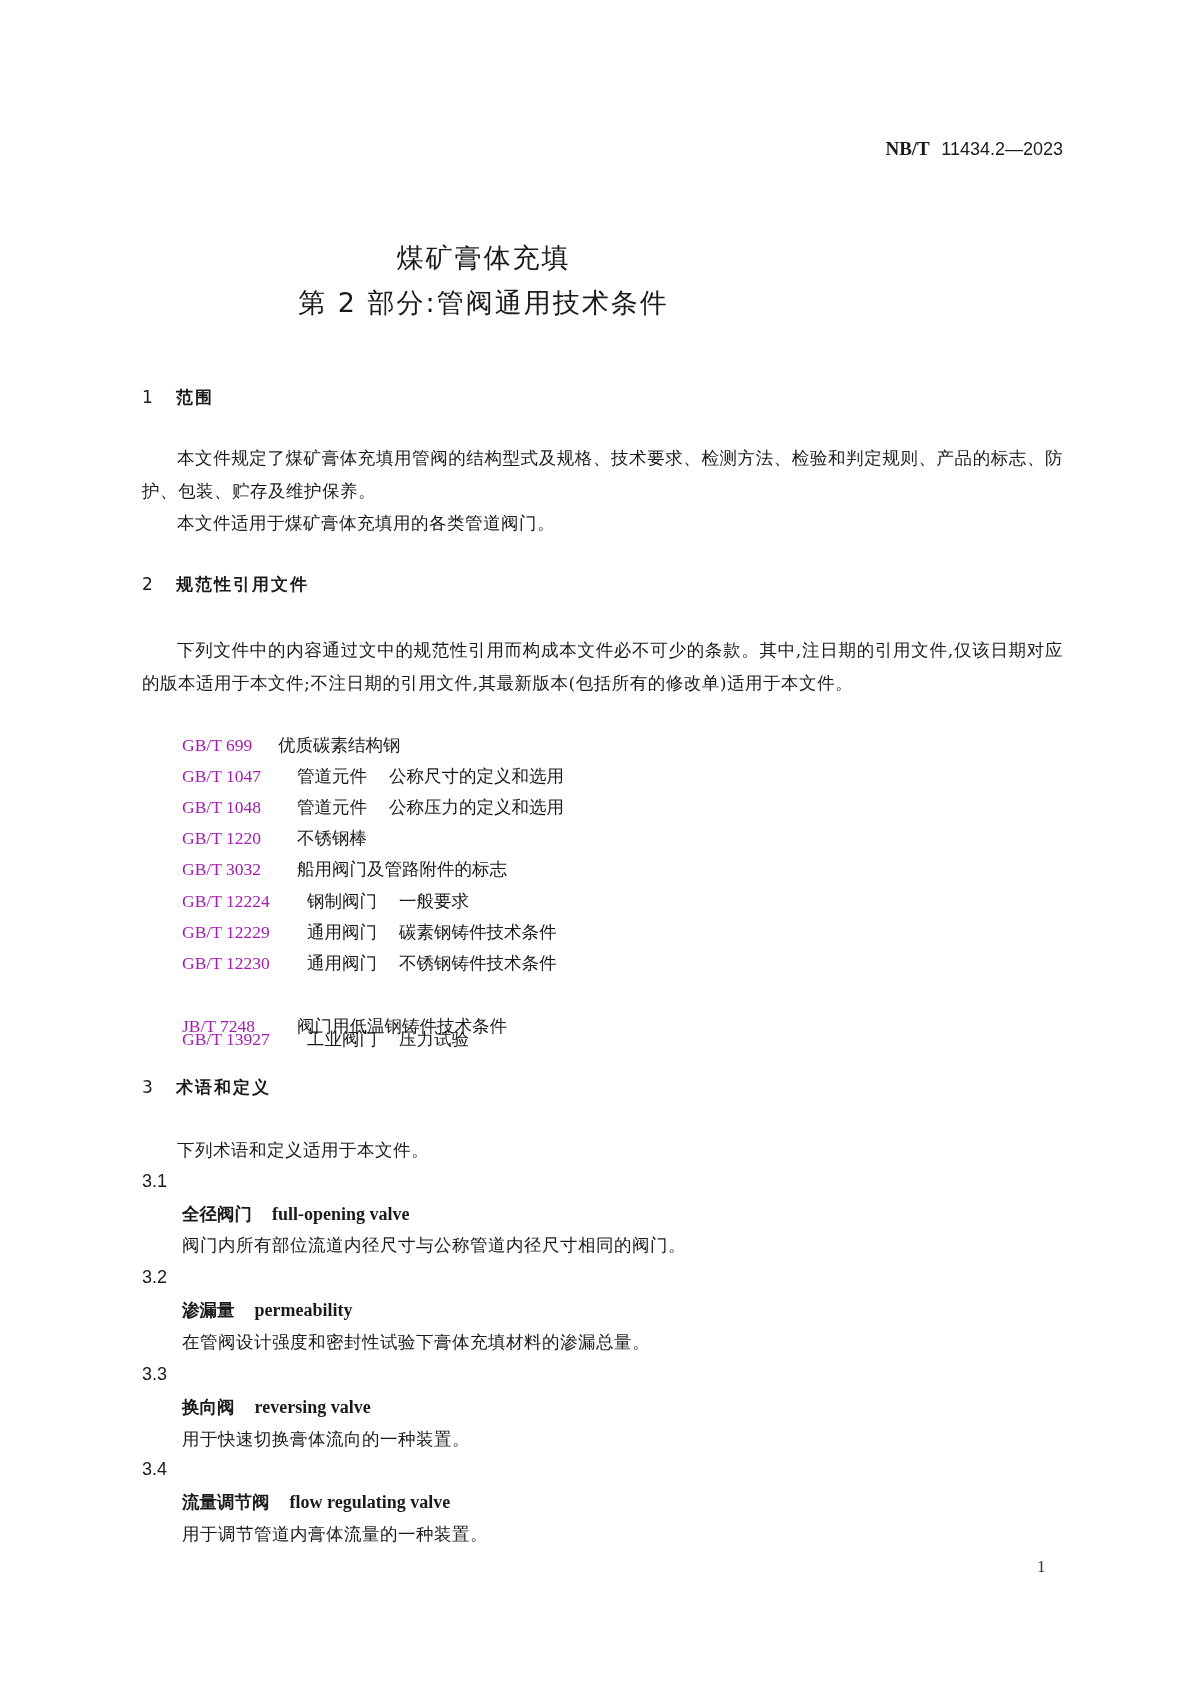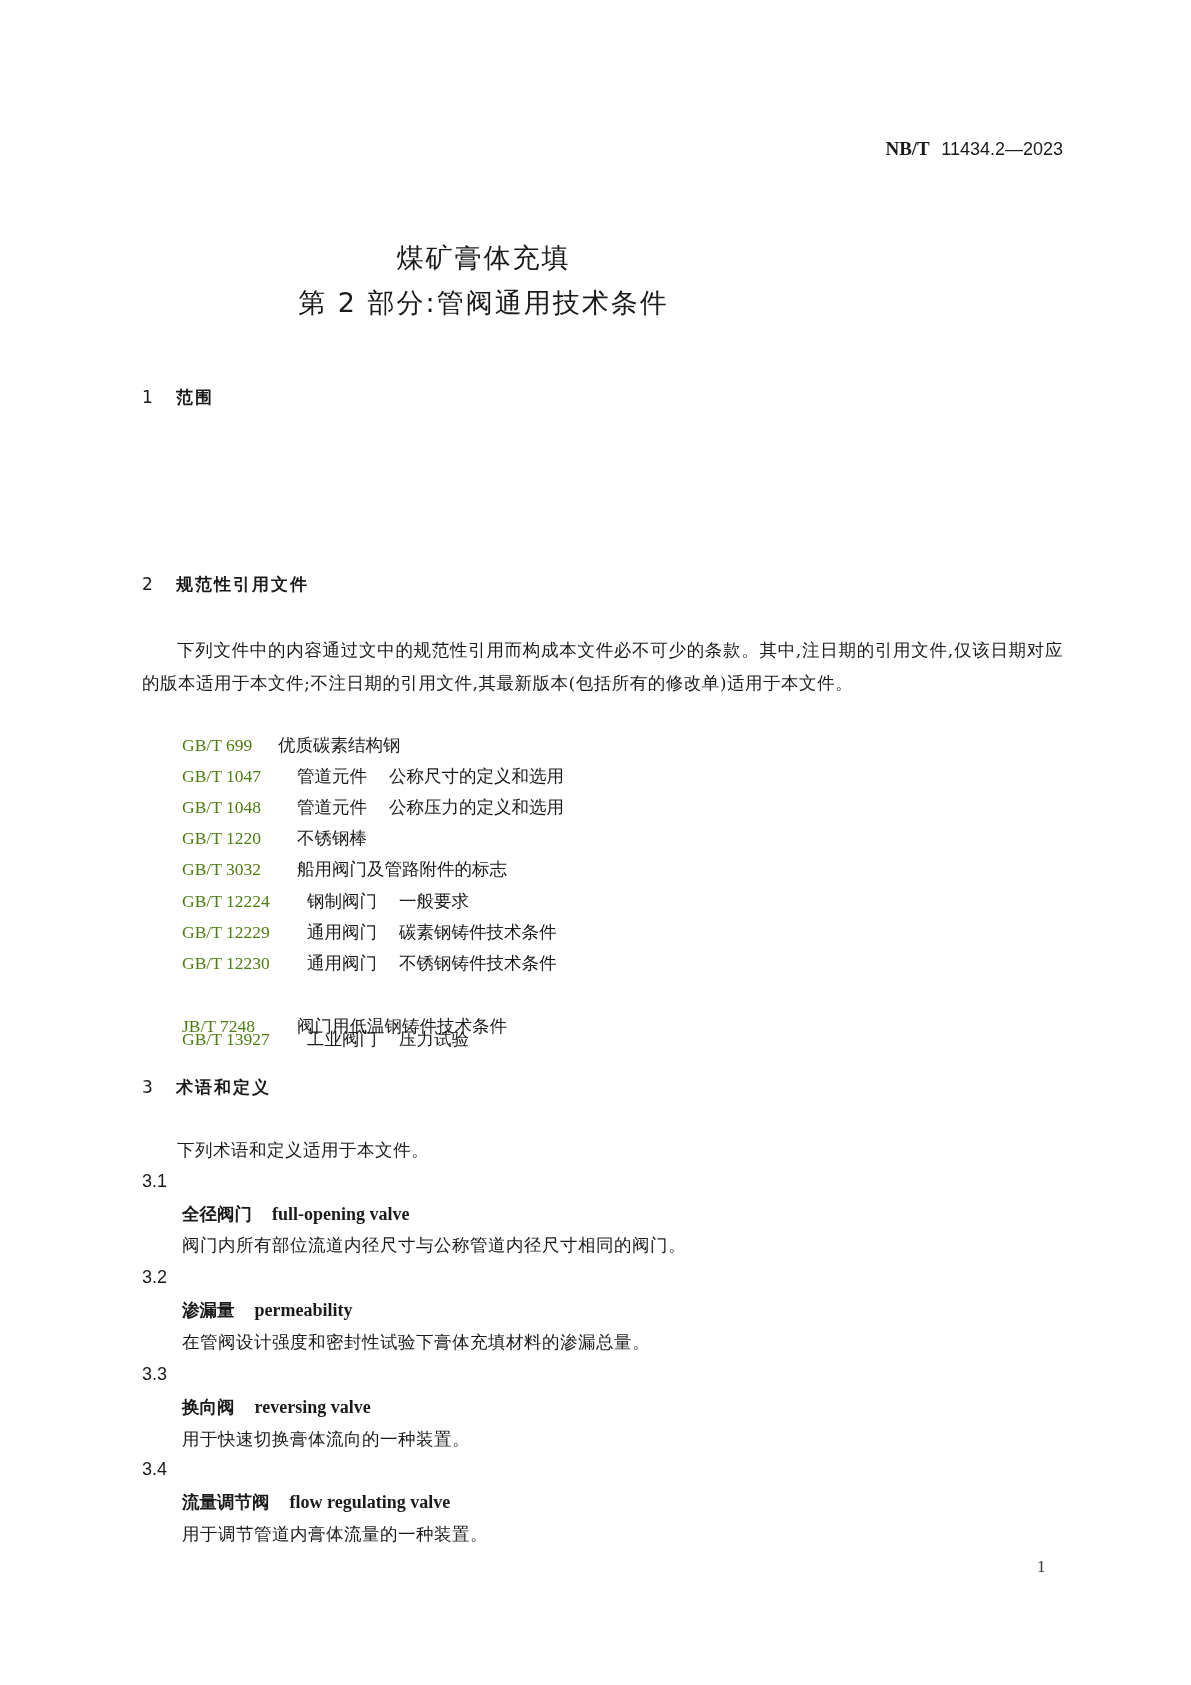--- a/index.html
+++ b/index.html
@@ -9,21 +9,21 @@
   .hdr { top:138px; right:128px; font-size:18px; }
   .hdr .code { font-family:"Liberation Serif", serif; font-weight:bold; font-size:19px; }
   .hdr .num { font-family:"Liberation Sans", sans-serif; }
   .title { left:0; width:967px; text-align:center; font-family:"DejaVu Sans", sans-serif; font-size:27px; letter-spacing:2px; }
   .sec { left:142px; font-family:"DejaVu Sans", sans-serif; font-size:17px; font-weight:bold; }
   .sec .n { display:inline-block; width:34px; font-weight:normal; }
   .sec .t { letter-spacing:2px; }
   .para { left:142px; width:921px; font-size:17.5px; line-height:32.5px; white-space:normal; text-align:justify; letter-spacing:0.5px; }
   .para p { margin:0; text-indent:35px; }
   .ref { left:182px; font-size:17.5px; line-height:31.5px; }
-  .ref .code { display:inline-block; font-family:"Liberation Serif", serif; color:#4d7c0f; }
+  .ref .code { display:inline-block; font-family:"Liberation Serif", serif; color:#a21caf; }
   .ref .code.w1 { width:115px; } .ref .code.w2 { width:125px; } .ref .code.w4 { width:96px; }
   .ref .seg2 { margin-left:22px; }
   .clause { left:142px; font-family:"Liberation Sans", sans-serif; font-size:18px;text-align:center; }
   .term { left:182px; font-size:17.5px; font-weight:bold; }
   .term .en { font-family:"Liberation Serif", serif; margin-left:20px; font-size:18px; }
   .def { left:182px; font-size:17.5px; letter-spacing:0.5px; }
   .pg { top:1557px; left:1037px; font-family:"Liberation Serif", serif; font-size:17px; color:#333; }
 </style>
 </head>
 <body>
@@ -32,20 +32,22 @@
   <span class="code">NB/T</span>&nbsp;&nbsp;<span class="num">11434.2—2023</span>
 </div>
 
 <div class="abs title" style="top:240px;">煤矿膏体充填</div>
 <div class="abs title" style="top:285px;">第 2 部分:管阀通用技术条件</div>
 
 <div class="abs sec" style="top:386px;">
   <span class="n">1</span><span class="t">范围</span>
 </div>
 <div class="abs para" style="top:442px;">
+  <p>本文件规定了煤矿膏体充填用管阀的结构型式及规格、技术要求、检测方法、检验和判定规则、产品的标志、防护、包装、贮存及维护保养。</p>
+  <p>本文件适用于煤矿膏体充填用的各类管道阀门。</p>
 </div>
 
 <div class="abs sec" style="top:573px;">
   <span class="n">2</span><span class="t">规范性引用文件</span>
 </div>
 <div class="abs para" style="top:634px;">
   <p>下列文件中的内容通过文中的规范性引用而构成本文件必不可少的条款。其中,注日期的引用文件,仅该日期对应的版本适用于本文件;不注日期的引用文件,其最新版本(包括所有的修改单)适用于本文件。</p>
 </div>
 
 <div class="abs ref" style="top:730px;"><span class="code w4">GB/T 699</span><span>优质碳素结构钢</span></div>

